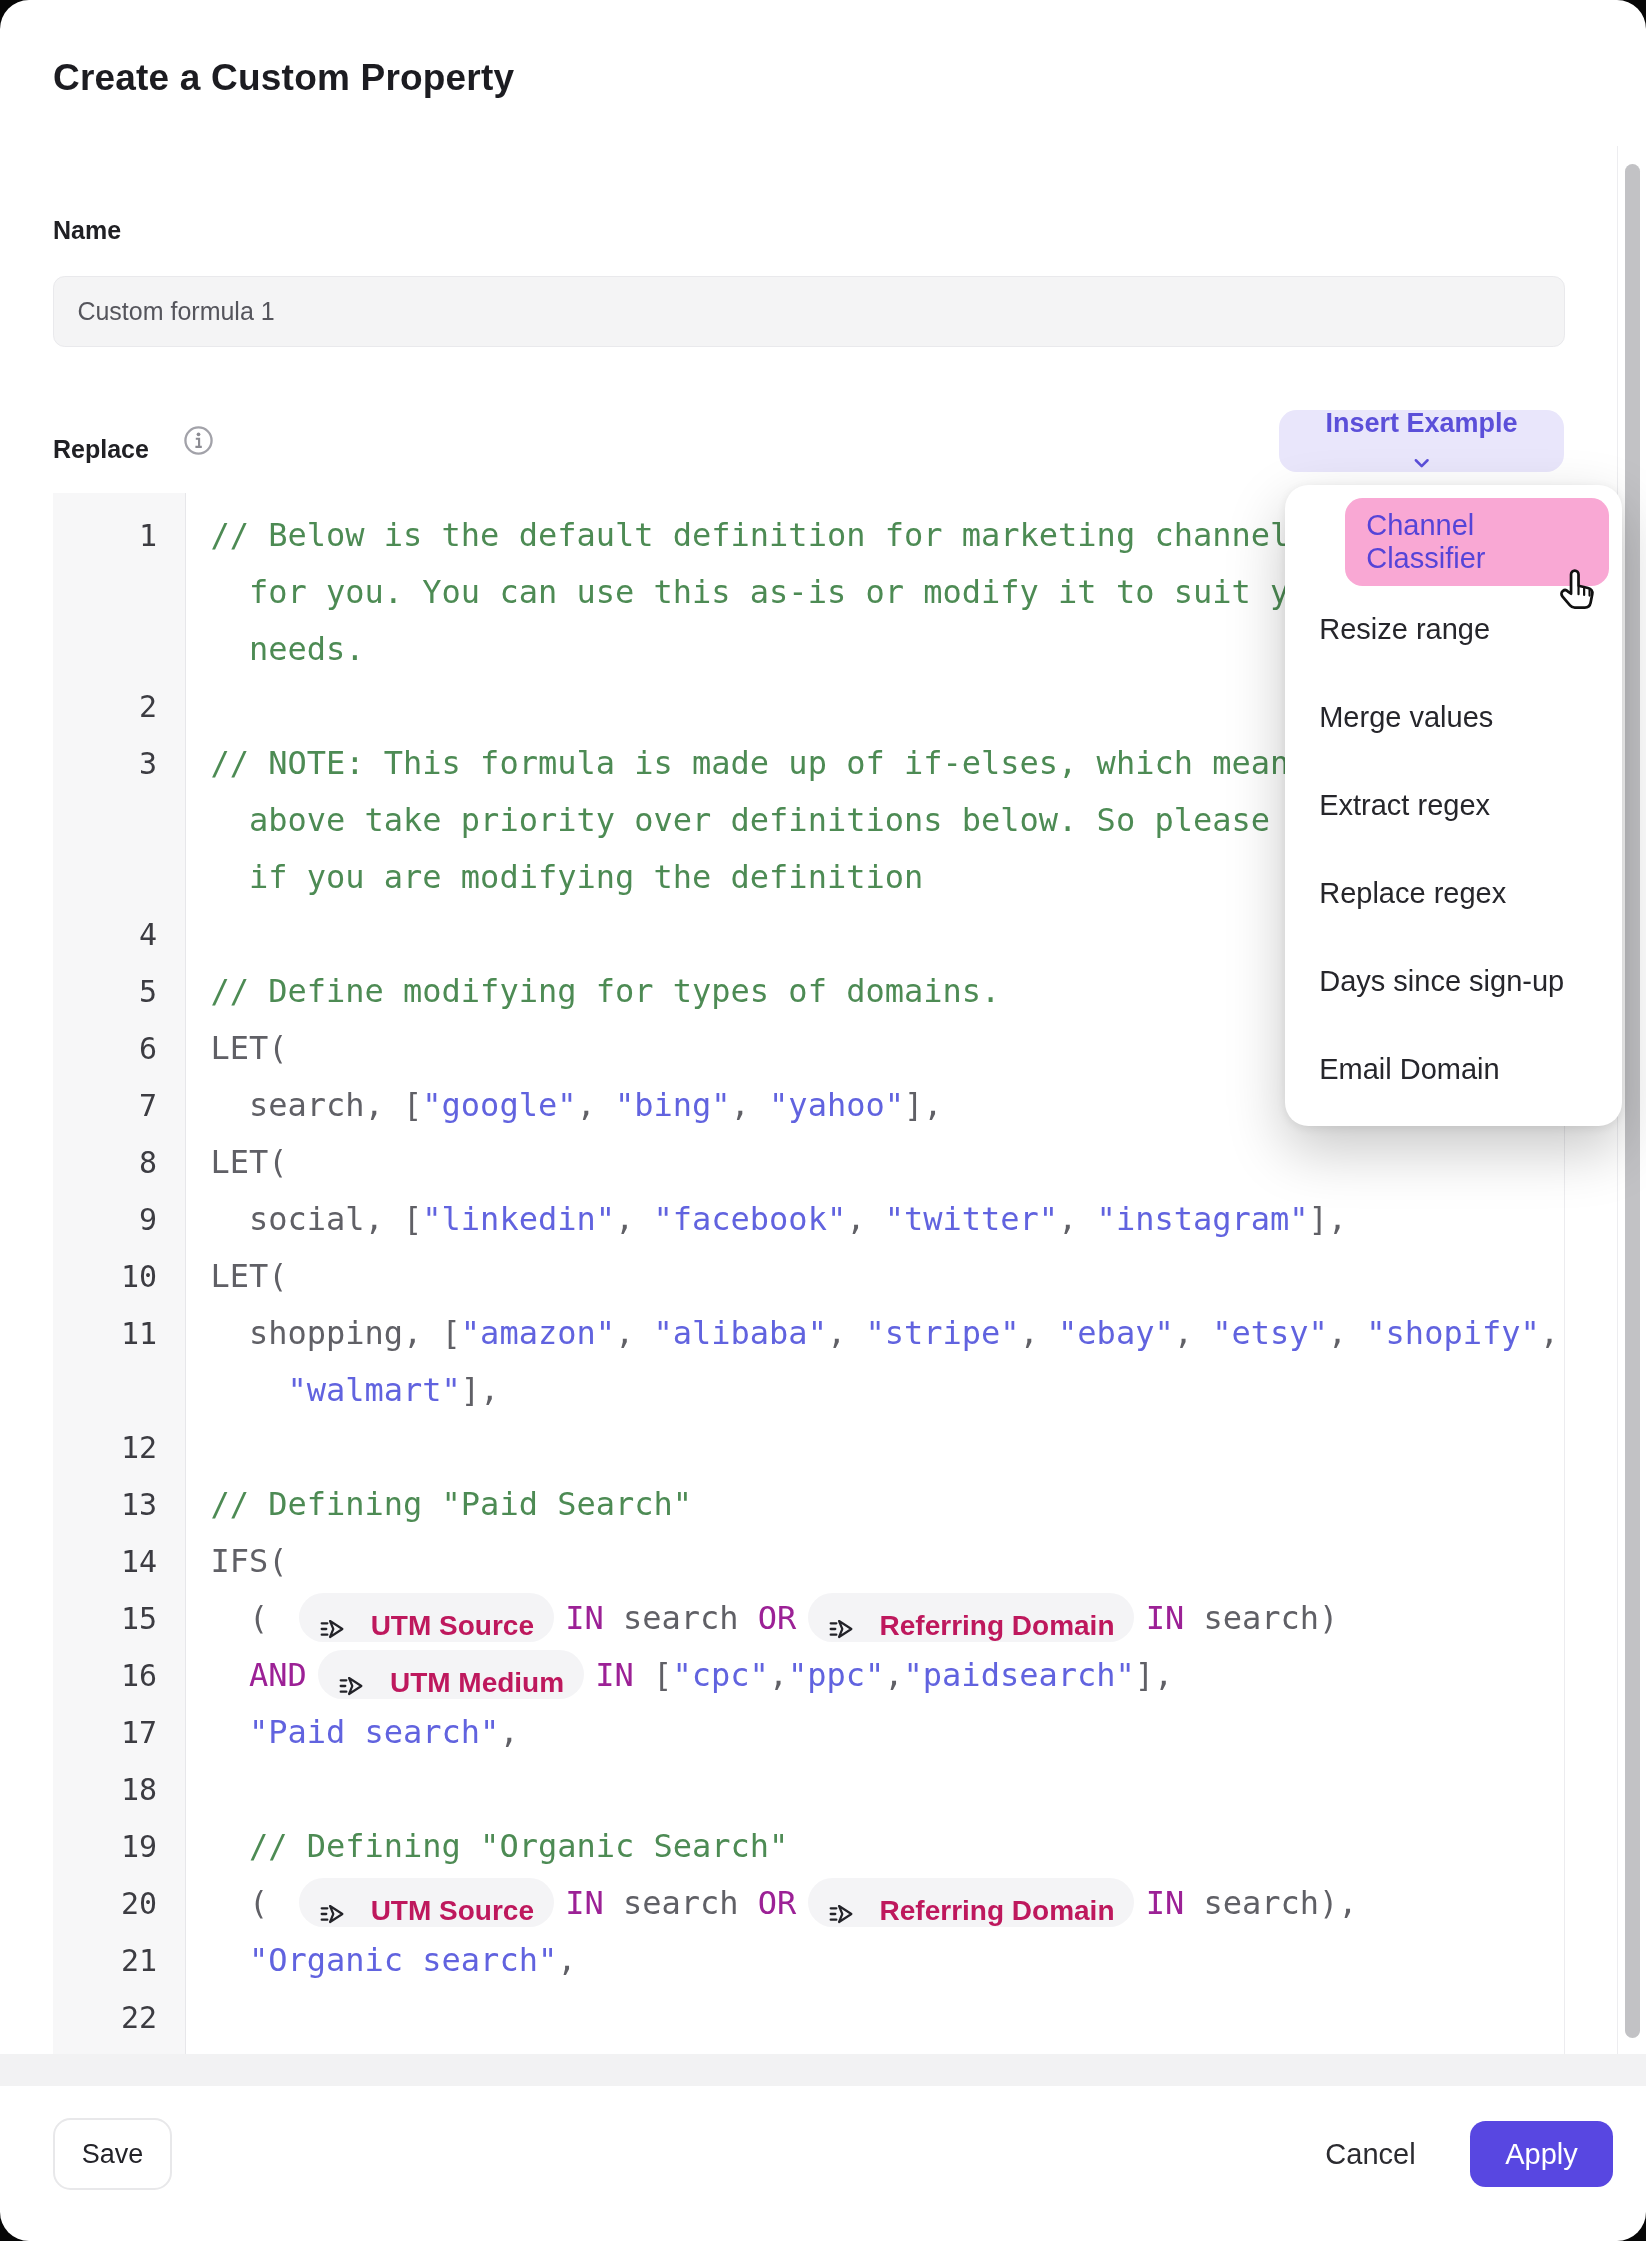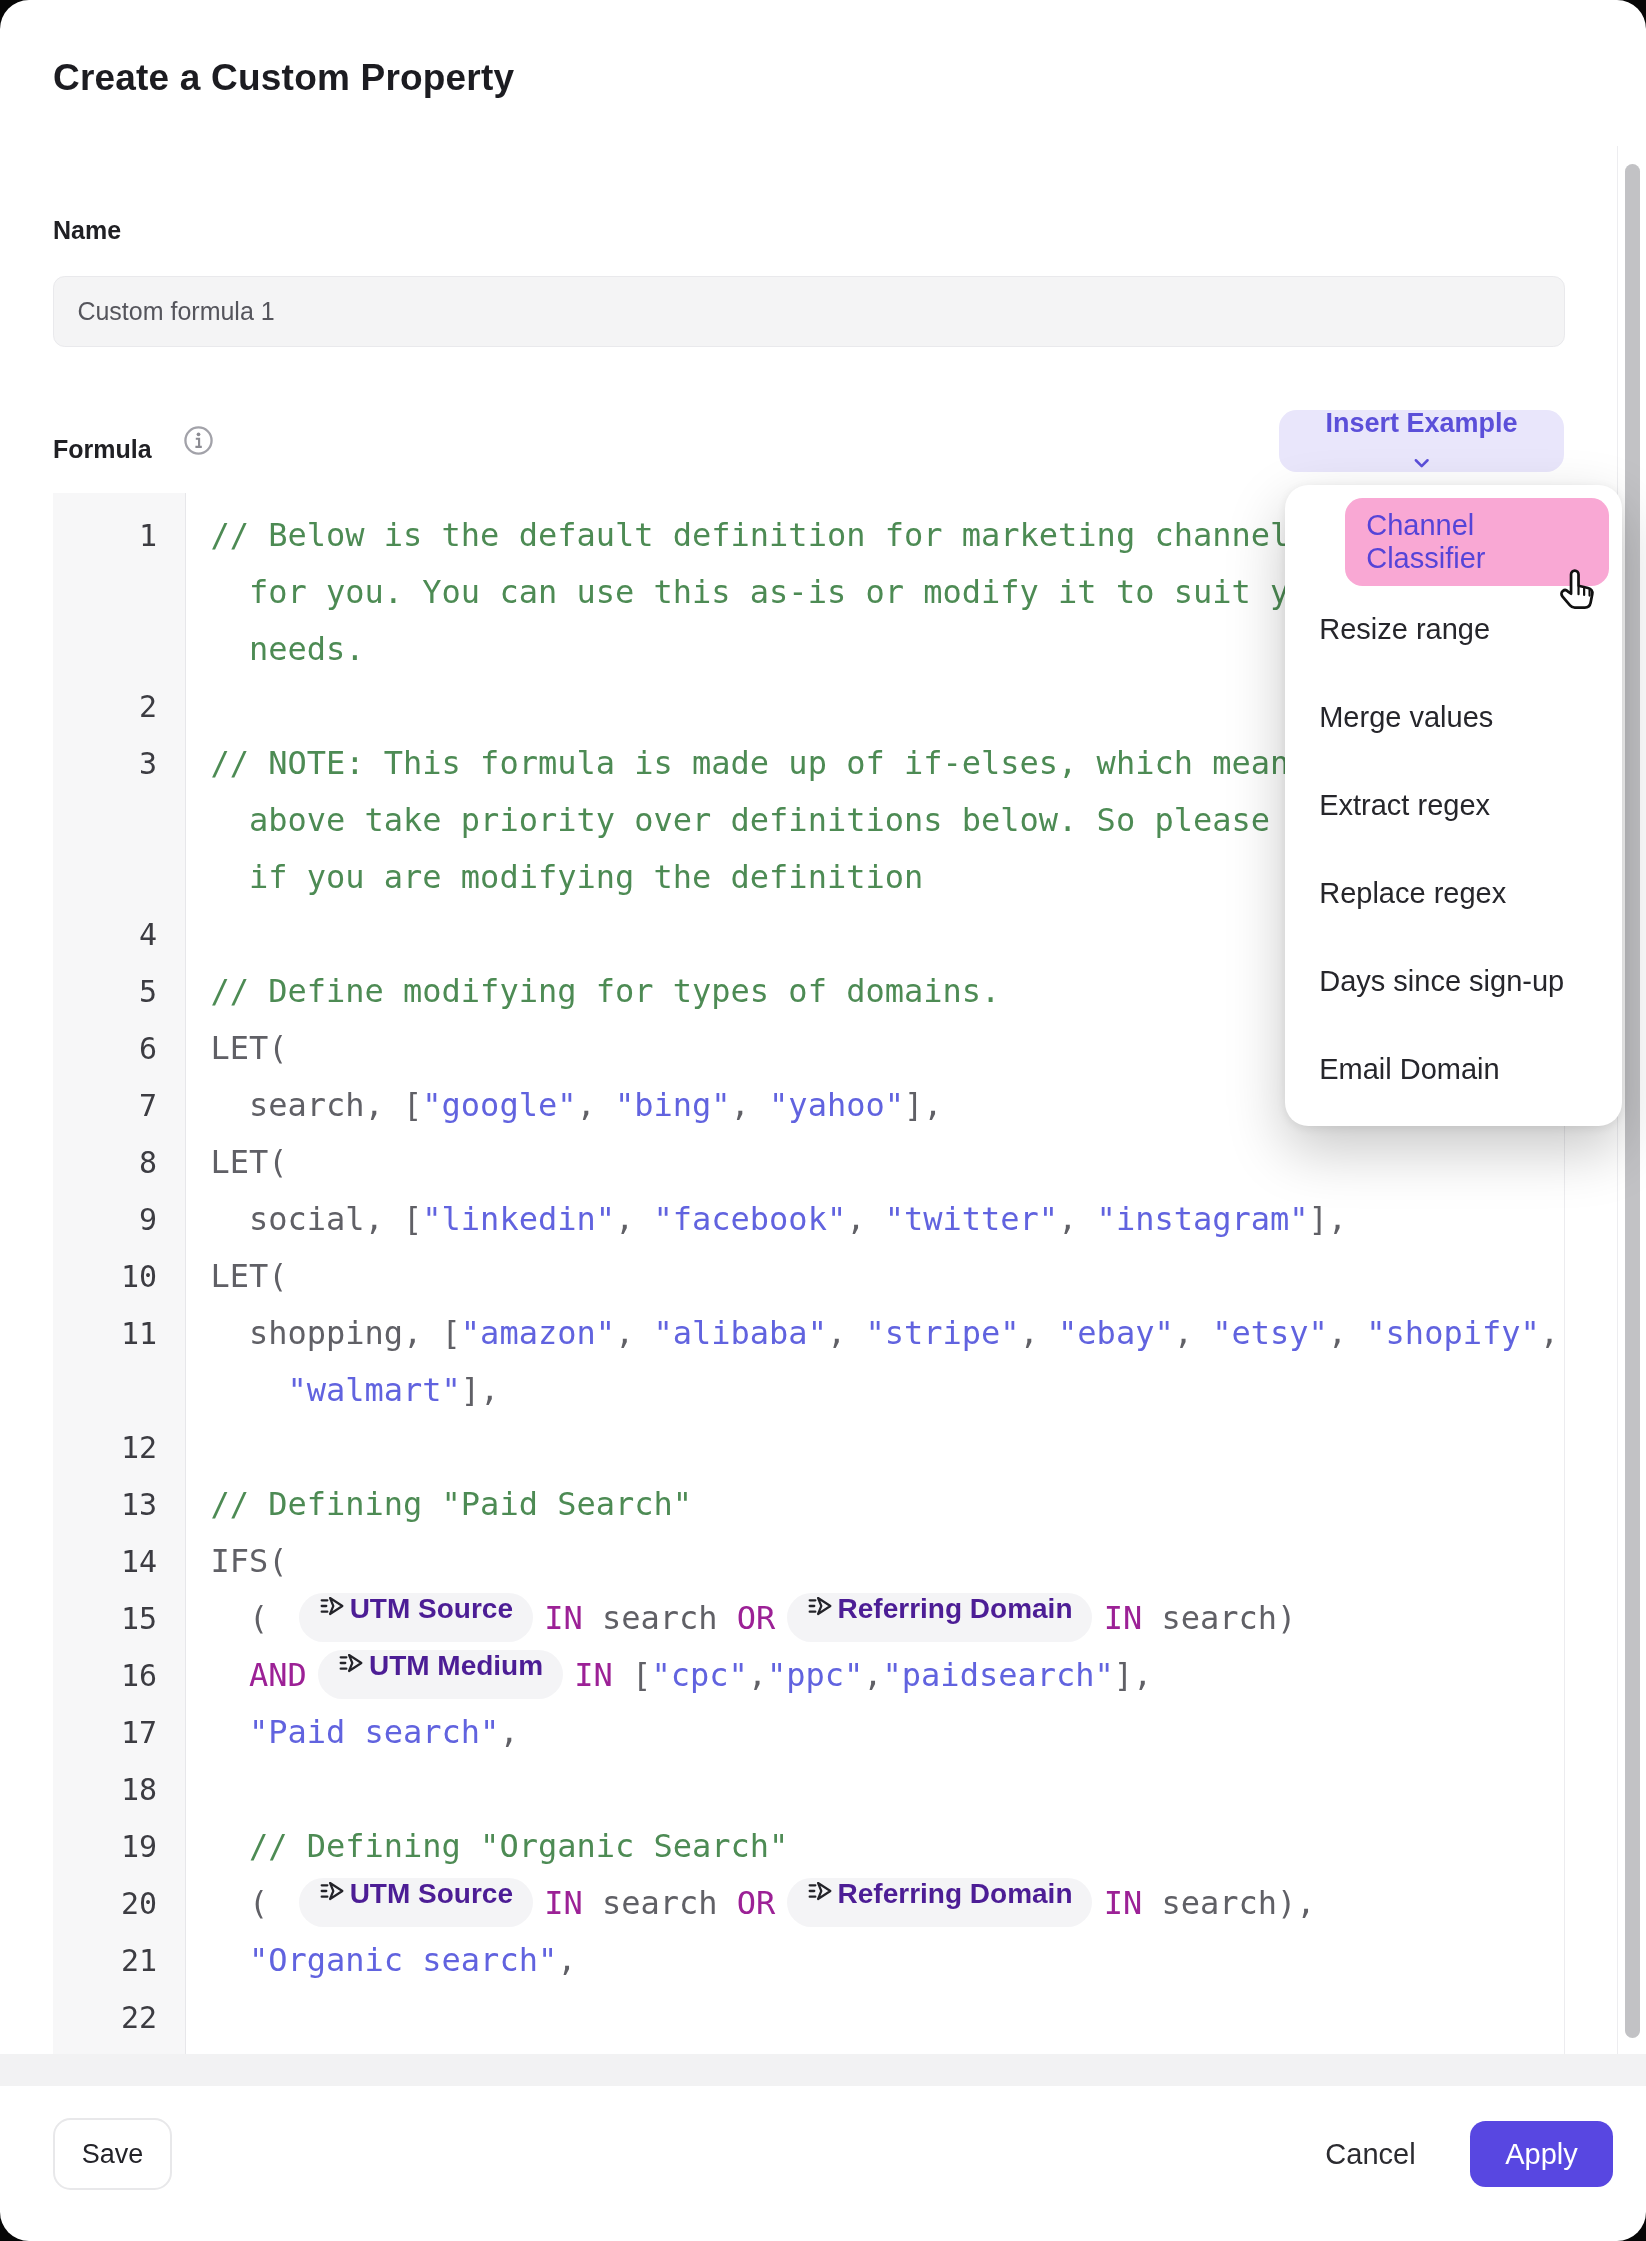--- a/index.html
+++ b/index.html
@@ -51,23 +51,23 @@
   }
   .codeline{
     display:flex;align-items:center;padding-left:24.4px;white-space:pre;flex:0 0 auto;
     font-family:"DejaVu Sans Mono",monospace;font-size:32px;color:#606066;
   }
   .t-c{color:#4d8b54;}
   .t-s{color:#6163df;}
   .t-o{color:#9c2196;text-align:center;}
   .t-p{color:#606066;}
   .chip{
-    display:inline-flex;align-items:flex-start;gap:5px;height:49px;padding:0 19.5px;margin:0 11.7px;
+    display:inline-flex;align-items:flex-end;gap:26px;height:49px;padding:0 19.5px;margin:0 11.7px;
     background:#f4f4f6;border-radius:25px;flex:0 0 auto;
-    font-family:"Liberation Sans",sans-serif;font-size:28px;font-weight:600;color:#4c1d95;
+    font-family:"Liberation Sans",sans-serif;font-size:28px;font-weight:600;color:#be185d;
     transform:translateY(-1px);cursor:default;
   }
   .chip svg{flex:0 0 auto;}
 
   
   .menu{
     position:absolute;left:1285px;top:485px;width:337px;box-sizing:border-box;padding:12.7px;
     background:#ffffff;border-radius:23.4px;z-index:6;
     box-shadow:0 23.4px 59px rgba(0,0,0,.22),0 2px 9.8px rgba(0,0,0,.08);
   }
@@ -104,21 +104,21 @@
 </head>
 <body>
 
 <div class="modal">
 
   <div class="title">Create a Custom Property</div>
 
   <div class="field-label name-label">Name</div>
   <input class="name-input" type="text" value="Custom formula 1" style="">
 
-  <div class="field-label formula-label">Formula</div>
+  <div class="field-label formula-label">Replace</div>
   <span class="info-icon">
     <svg width="31" height="31" viewBox="0 0 32 32">
       <circle cx="16" cy="16" r="13.5" fill="none" stroke="#a2a2a9" stroke-width="2.4"></circle>
       <circle cx="16" cy="9.6" r="1.9" fill="#8b8b92"></circle>
       <path d="M13.2 14.2h3.4v8.2M12.8 22.6h6.6" fill="none" stroke="#8b8b92" stroke-width="2.2"></path>
     </svg>
   </span>
 
   <button class="insert-btn">
     <span>Insert Example</span>

